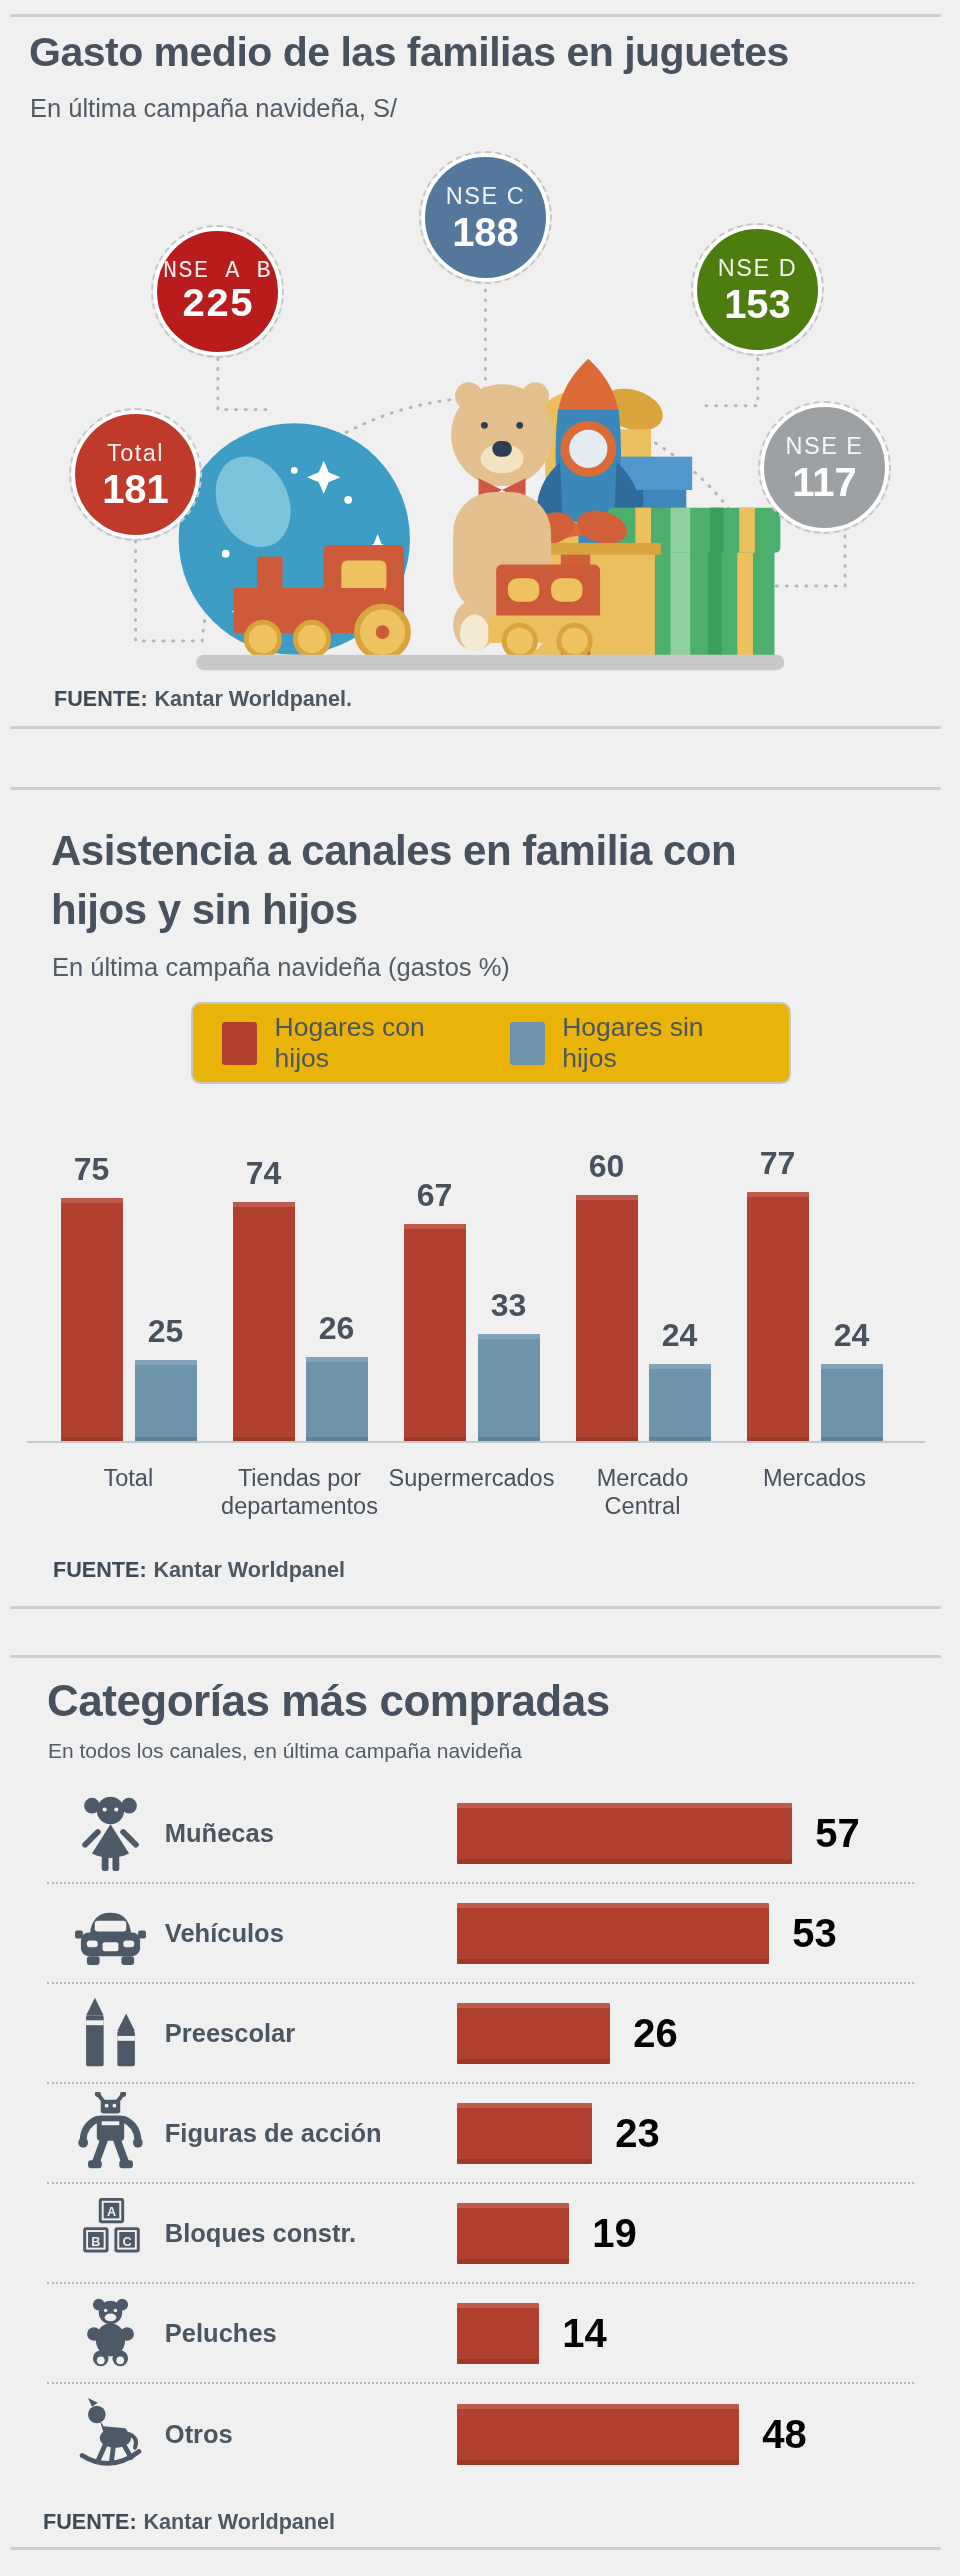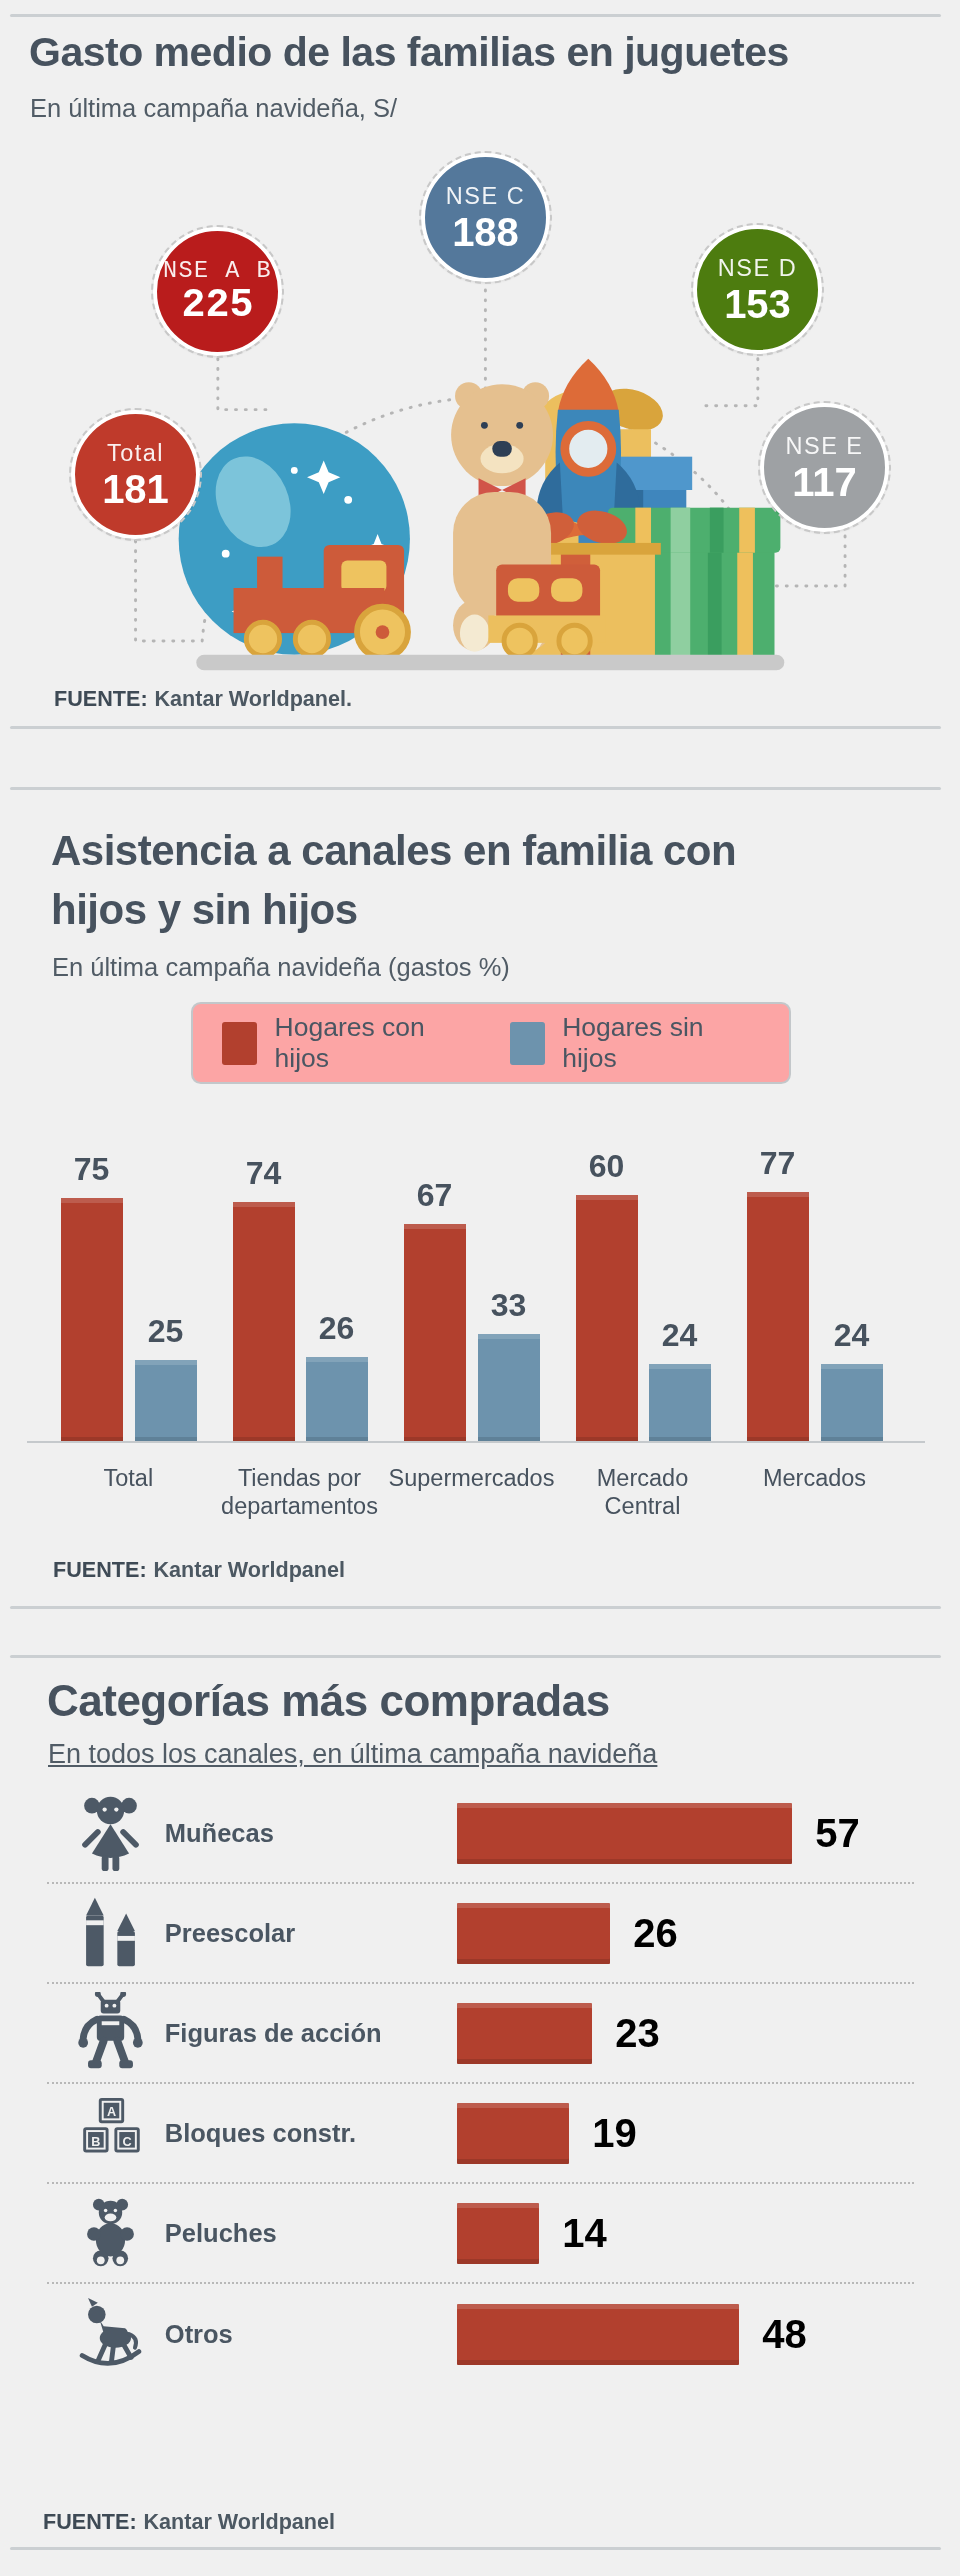--- a/index.html
+++ b/index.html
@@ -35,37 +35,37 @@
   #bubble-nseab{left:153px;top:227px;}
   #bubble-nsec{left:421px;top:153px;}
   #bubble-nsed{left:693px;top:225px;}
   #bubble-nsee{left:760px;top:403px;}
 
   
   #s2-title{top:821px;left:51px;font-size:42px;line-height:59px;}
   #s2-sub{top:953px;left:52px;font-size:25.5px;}
   #s2-legend{
     position:absolute;left:191px;top:1002px;width:600px;height:82px;
-    border:2px solid #c3c7ca;border-radius:9.8px;background:#fca5a5;
+    border:2px solid #c3c7ca;border-radius:9.8px;background:#eab308;
     display:flex;align-items:center;box-sizing:border-box;padding-left:29px;
   }
   .legend-swatch{width:35px;height:43px;border-radius:2.9px;flex:none;}
   .legend-label{font-size:26.5px;color:#4a5662;margin:0 39px 0 17.6px;}
   #s2-chart{position:absolute;left:26.5px;top:1133px;width:898px;height:308px;
     border-bottom:2.9px solid #c5c9cc;}
   .bar2{position:absolute;bottom:0;display:flex;flex-direction:column;align-items:center;}
   .bar2 .bval{font-size:32px;font-weight:bold;color:#47525e;margin-bottom:9.8px;}
   .bar2 .rect{width:62px;box-shadow:inset 0 4.9px 0 rgba(255,255,255,.15), inset 0 -3.9px 0 rgba(0,0,0,.12);}
   #s2-xlabels{position:absolute;left:26.5px;top:1464px;width:898px;height:88px;}
   .xlab{position:absolute;width:186px;text-align:center;font-size:23.5px;line-height:28px;color:#47525e;}
   #s2-fuente{top:1557px;left:53px;}
 
   
   #s3-title{top:1672px;left:47px;font-size:44px;}
-  #s3-sub{top:1739px;left:48px;font-size:27px;text-decoration:underline;}
+  #s3-sub{top:1739px;left:48px;font-size:21px;}
   #s3-list{position:absolute;left:47px;top:1784px;width:867px;}
   .cat-row{height:100px;display:flex;align-items:center;border-bottom:2.9px dotted #b8b8b8;box-sizing:border-box;}
   .cat-row:last-child{border-bottom:none;}
   .cat-icon{width:108px;margin-left:9.8px;display:flex;justify-content:center;align-items:center;flex:none;}
   .cat-label{width:292px;font-size:25.5px;font-weight:bold;color:#4a5662;flex:none;}
   .cat-bar{height:61px;flex:none;border-radius:1px;
     box-shadow:inset 0 4.9px 0 rgba(255,255,255,.15), inset 0 -4.9px 0 rgba(0,0,0,.12);}
   .cat-val{font-size:40px;font-weight:bold;color:#000000;margin-left:23.5px;}
   #s3-fuente{top:2509px;left:43px;}
   .icon svg{display:block;}
@@ -313,20 +313,39 @@
         <path d="M22 42 L9 55 M48 42 L61 55" stroke="#4d5966" stroke-width="6" stroke-linecap="round"></path>
         <rect x="26" y="66" width="7" height="16" rx="3"></rect>
           <rect x="37" y="66" width="7" height="16" rx="3"></rect>
       </svg>
     </span>
     <span class="cat-label">Muñecas</span>
     <span class="cat-bar" style="width: 335px; background: rgb(178, 64, 46);"></span>
     <span class="cat-val">57</span>
   </div>
 
+  <div class="cat-row">
+    <span class="cat-icon icon">
+      <svg width="71" height="69" viewBox="0 0 72 70" fill="#4d5966">
+        <path d="M15 36 Q17 14 36 14 Q55 14 57 36 Z"></path>
+        <rect x="20" y="22" width="32" height="11" rx="3" fill="#f0f0f0"></rect>
+        <rect x="6" y="34" width="60" height="24" rx="8"></rect>
+        <rect x="0" y="32" width="8" height="8" rx="2"></rect>
+          <rect x="64" y="32" width="8" height="8" rx="2"></rect>
+        <rect x="12" y="42" width="11" height="7" rx="3" fill="#f0f0f0"></rect>
+        <rect x="49" y="42" width="11" height="7" rx="3" fill="#f0f0f0"></rect>
+        <rect x="28" y="44" width="16" height="9" rx="2" fill="#f0f0f0"></rect>
+        <rect x="12" y="58" width="13" height="9" rx="3"></rect>
+          <rect x="47" y="58" width="13" height="9" rx="3"></rect>
+      </svg>
+    </span>
+    <span class="cat-label">Vehículos</span>
+    <span class="cat-bar" style="width: 312px; background: rgb(178, 64, 46);"></span>
+    <span class="cat-val">53</span>
+  </div>
 
   <div class="cat-row">
     <span class="cat-icon icon">
       <svg width="69" height="82" viewBox="0 0 70 84" fill="#4d5966">
         <path d="M19 6 L28 24 L10 24 Z"></path>
         <rect x="10" y="24" width="18" height="52" rx="2"></rect>
         <rect x="10" y="29" width="18" height="5" fill="#f0f0f0"></rect>
         <path d="M51 22 L60 40 L42 40 Z"></path>
         <rect x="42" y="40" width="18" height="36" rx="2"></rect>
         <rect x="42" y="45" width="18" height="5" fill="#f0f0f0"></rect>

